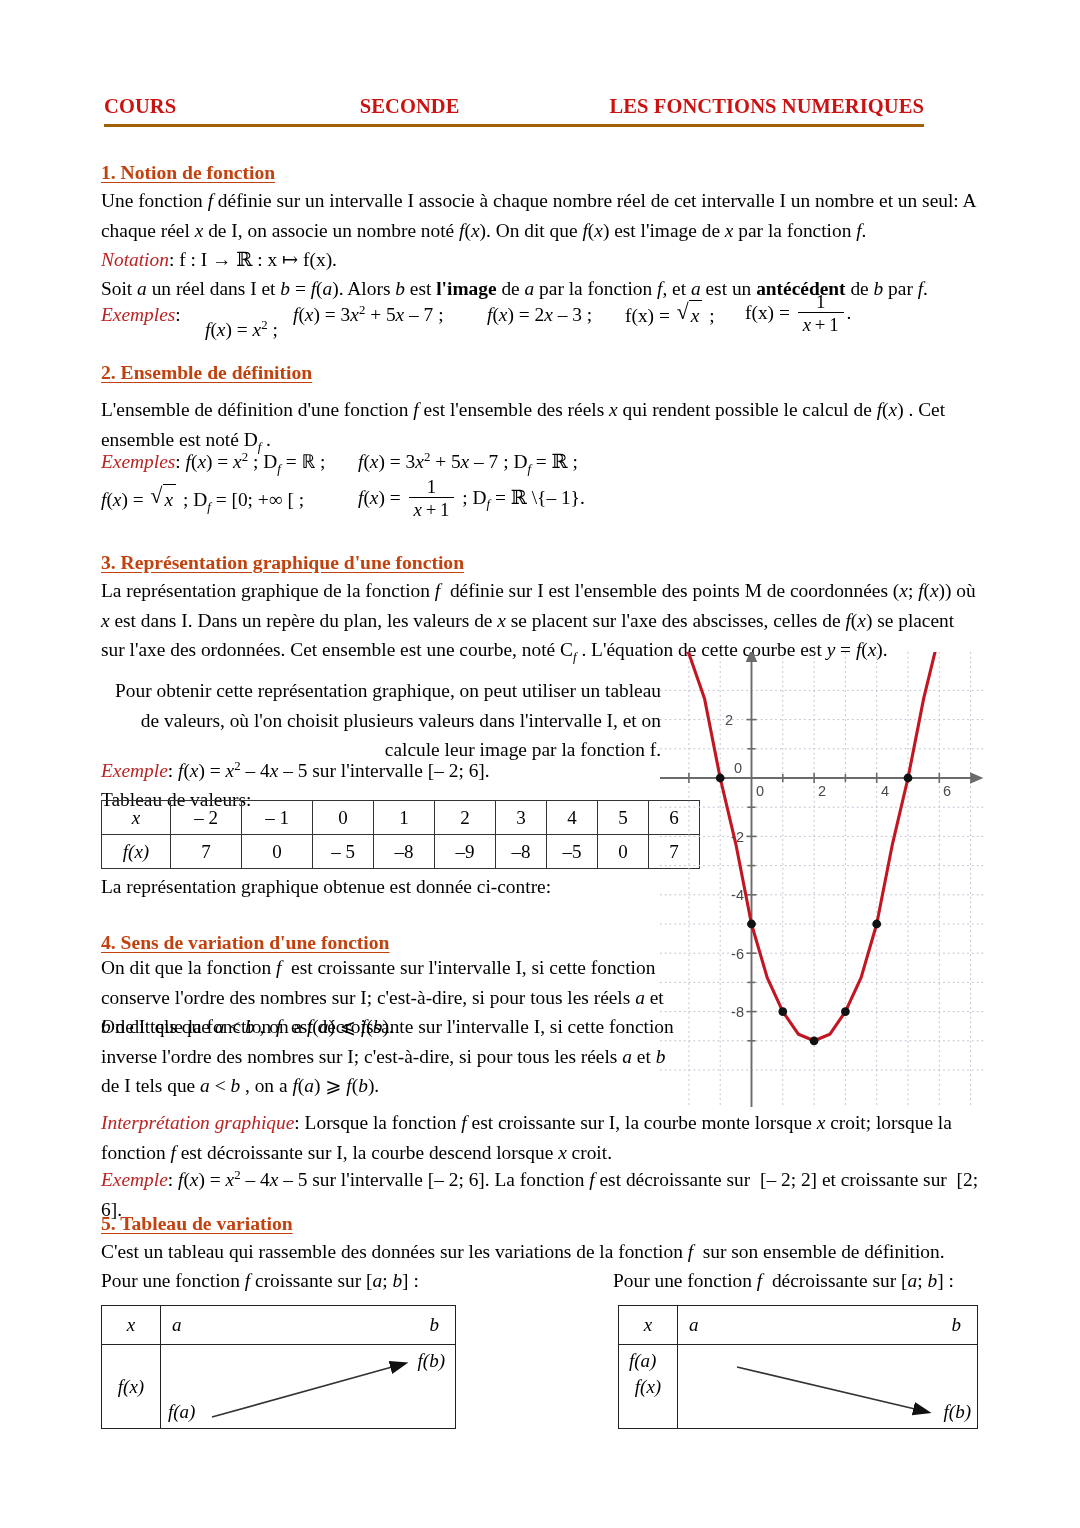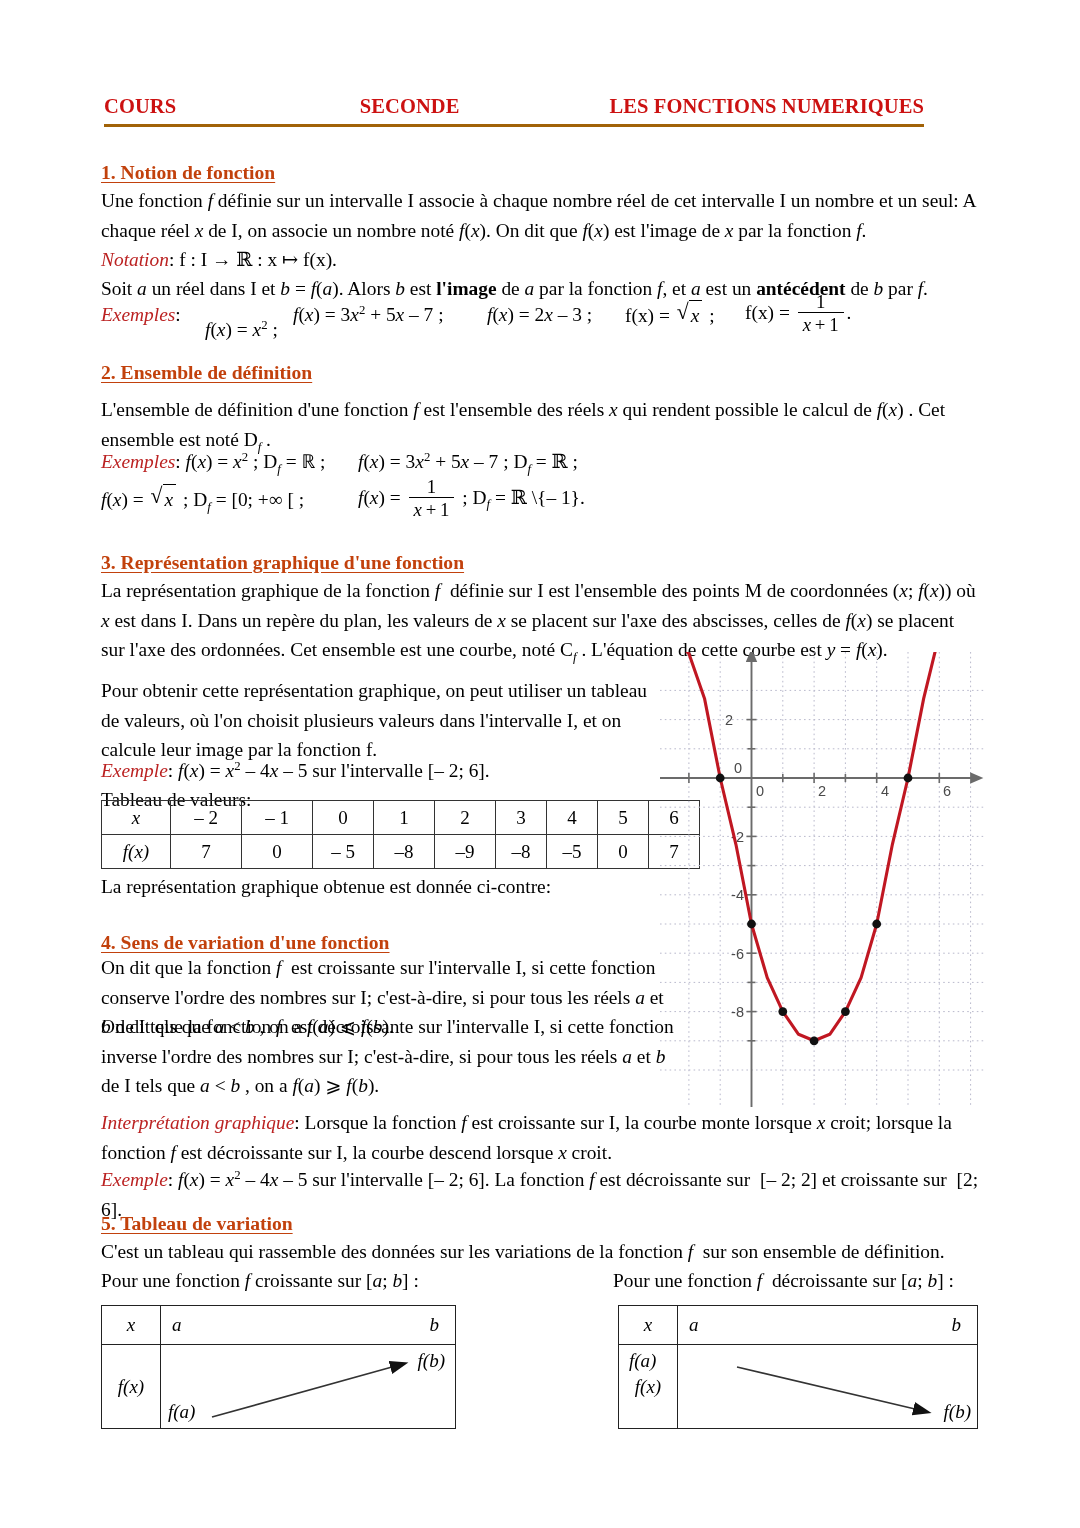--- a/index.html
+++ b/index.html
@@ -171,21 +171,21 @@
   <div class="blk nw" style="left:358px; top:477px;">
     <i>f</i>(<i>x</i>) = <span class="frac"><span class="num">1</span><span class="den"><i>x</i> + 1</span></span> ;  D<sub class="e"><i>f</i></sub> = ℝ \{– 1}.
   </div>
 
   <div class="blk sec-title" style="left:101px; top:548px;">3. Représentation graphique d'une fonction</div>
 
   <div class="blk" style="left:101px; top:576px; width:875px;">
     La représentation graphique de la fonction <i>f</i>&nbsp; définie sur I est l'ensemble des points M de coordonnées (<i>x</i>; <i>f</i>(<i>x</i>)) où <i>x</i> est dans I. Dans un repère du plan, les valeurs de <i>x</i> se placent sur l'axe des abscisses, celles de <i>f</i>(<i>x</i>) se placent&nbsp; sur l'axe des ordonnées. Cet ensemble est une courbe, noté C<sub class="e"><i>f</i></sub> . L'équation de cette courbe est <i>y</i> = <i>f</i>(<i>x</i>).
   </div>
 
-  <div class="blk" style="left:101px; top:676px; width:560px;">Pour obtenir cette représentation graphique, on peut utiliser un tableau de valeurs, où l'on choisit plusieurs valeurs dans l'intervalle I, et on calcule leur image par la fonction  f.</div>
+  <div class="blk" style="left:101px; top:676px; width:560px;text-align:right;">Pour obtenir cette représentation graphique, on peut utiliser un tableau de valeurs, où l'on choisit plusieurs valeurs dans l'intervalle I, et on calcule leur image par la fonction  f.</div>
 
   <div class="blk" style="left:101px; top:756px;">
     <span class="red-it">Exemple</span>: <i>f</i>(<i>x</i>) = <i>x</i><sup class="e">2</sup> – 4<i>x</i> – 5 sur l'intervalle [– 2; 6].
   </div>
 
   <div class="blk" style="left:101px; top:785px;">Tableau de valeurs:</div>
 
   <table class="vtable">
     <tbody>
         <tr>

